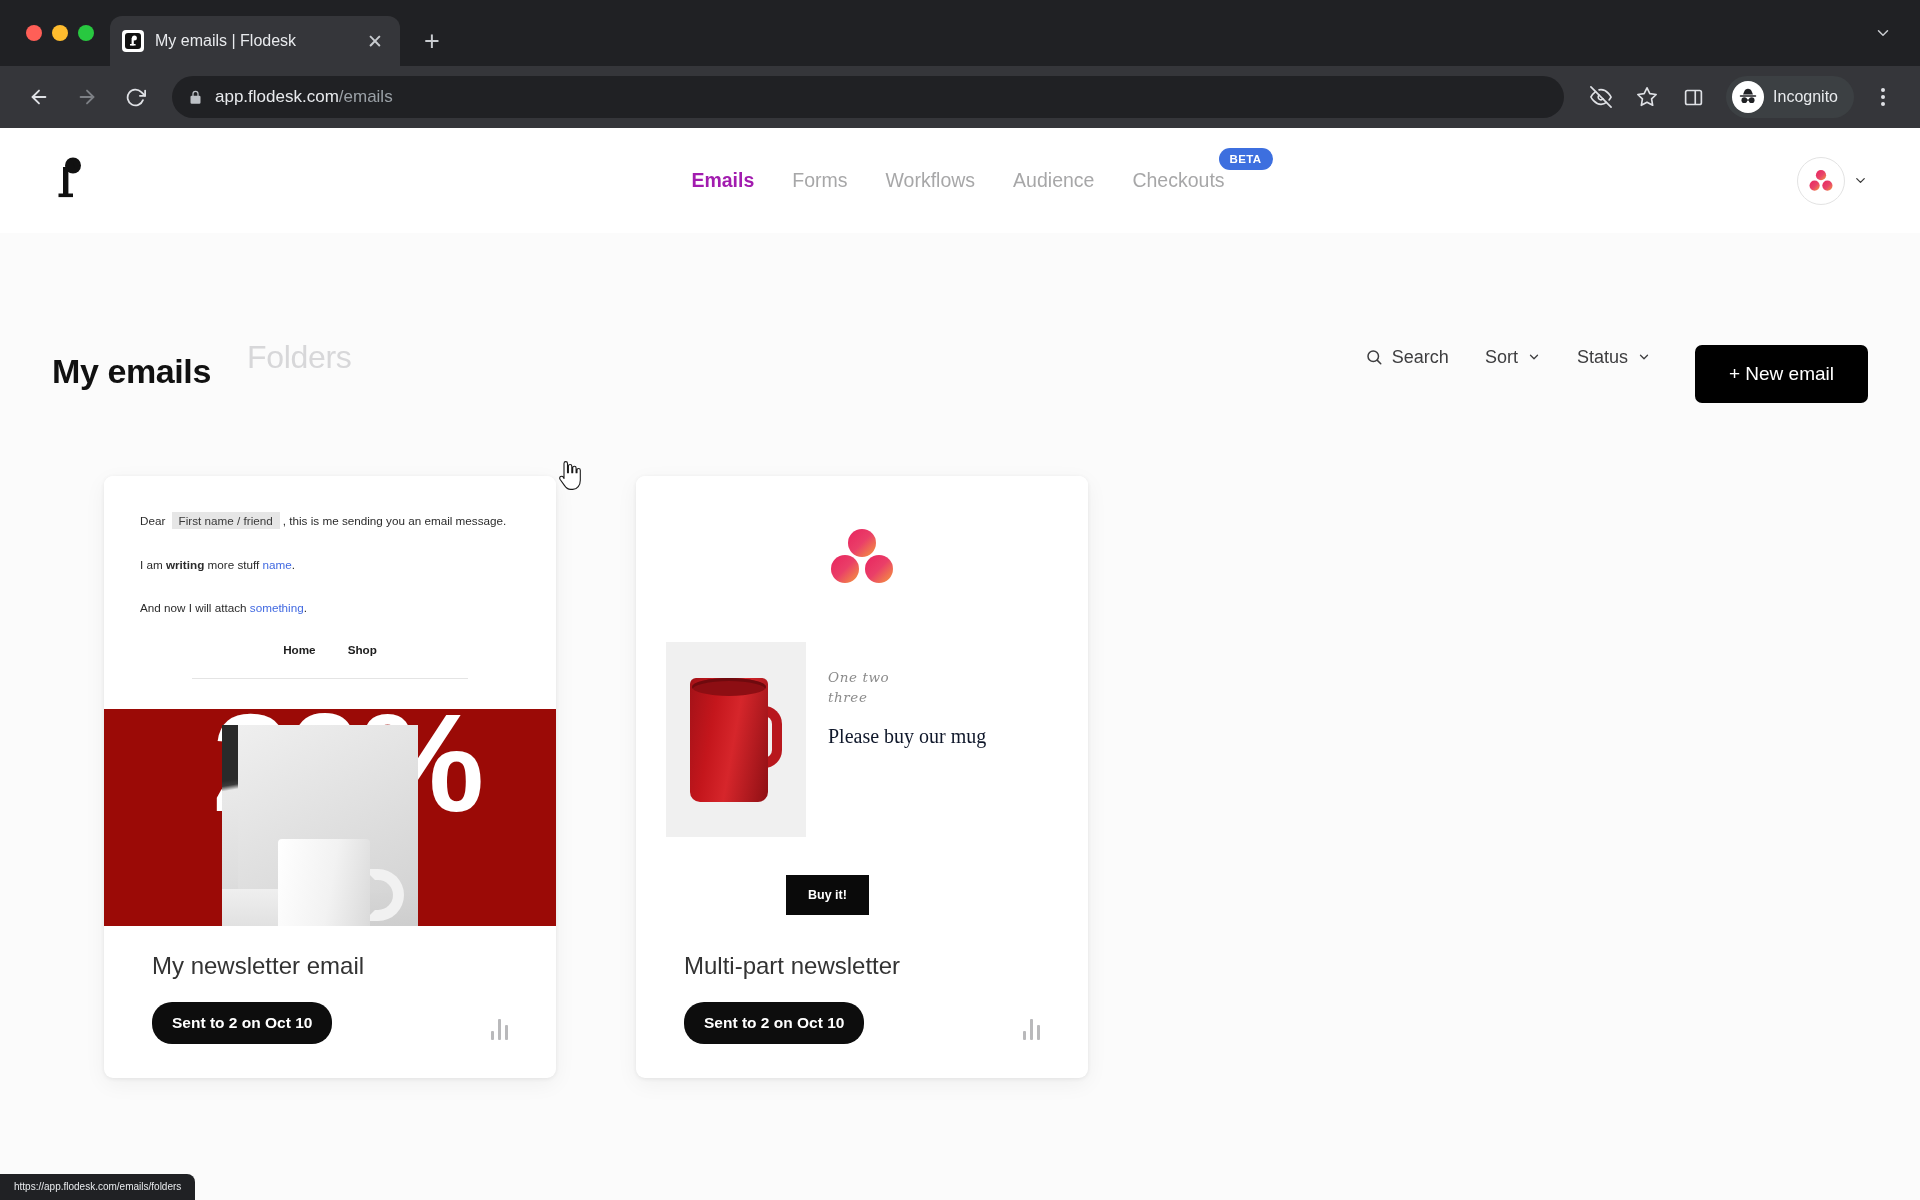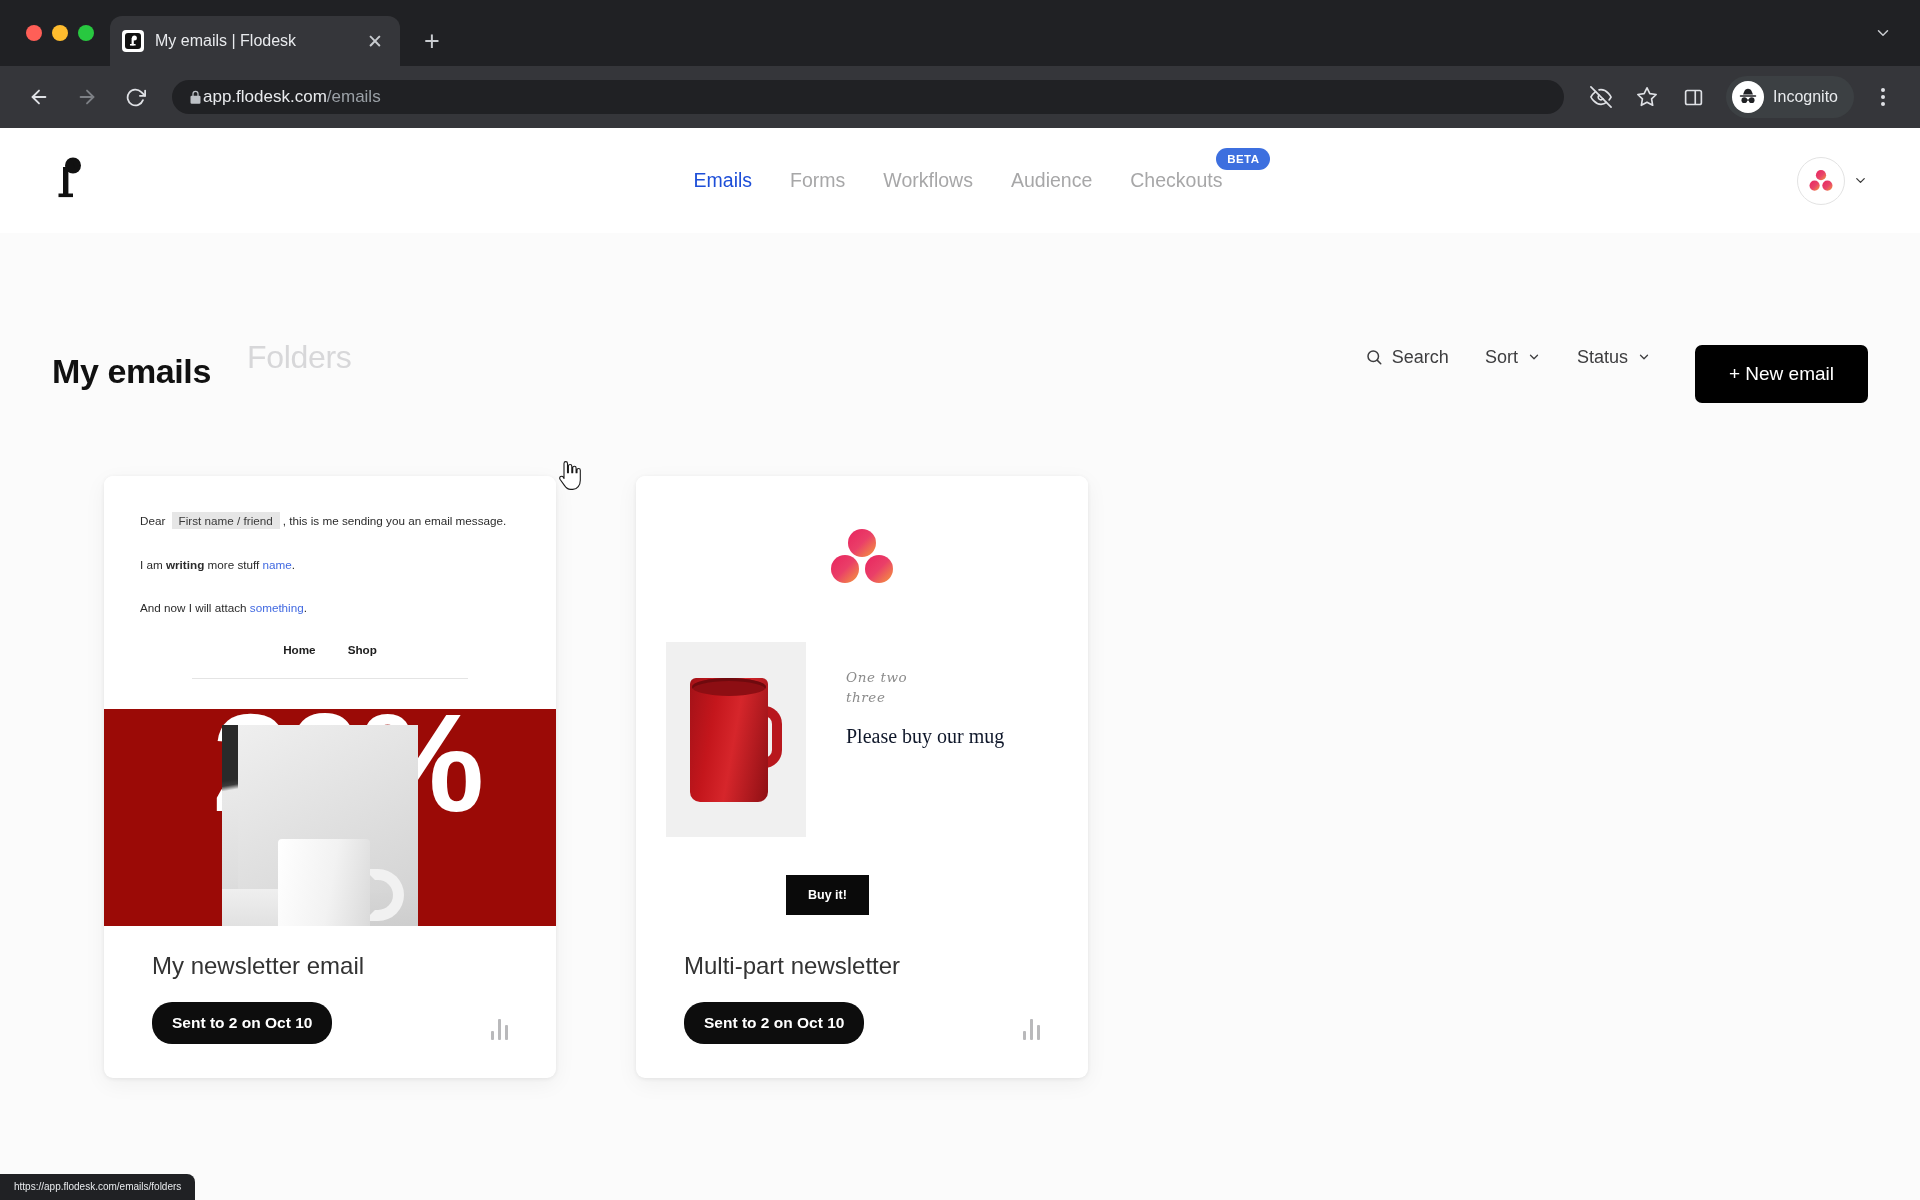--- a/index.html
+++ b/index.html
@@ -82,25 +82,25 @@
     background: #35363a;
     display: flex; align-items: center;
     padding: 0 18px; gap: 6px;
   }
   .tb-btn {
     width: 42px; height: 42px; flex: none;
     display: flex; align-items: center; justify-content: center;
     border-radius: 50%; color: #dfe1e5;
   }
   .omnibox {
-    flex: 1; height: 34px;
+    flex: 1; height: 42px;
     background: #202124;
     border-radius: 21px;
     display: flex; align-items: center;
-    padding: 0 16px; 
+    padding: 0 16px; gap: 12px;
     margin: 0 10px;
     min-width: 0;
   }
   .omni-lock { color:#bdc1c6; display:flex; flex:none; }
   .omni-url { font-size: 17px; color: #e8eaed; white-space: nowrap; }
   .omni-url .dim { color: #9aa0a6; }
   .omni-actions { display:flex; align-items:center; gap: 4px; flex:none; }
   .incognito-pill {
     height: 42px; border-radius: 21px;
     background: #3c4043;
@@ -138,21 +138,21 @@
   .nav-center {
     position: absolute; left: 0; right: 0;
     display: flex; justify-content: center; align-items: center;
     gap: 38px; pointer-events: none;
   }
   .nav-center > * { pointer-events: auto; }
   .nav-item {
     font-size: 19.5px; color: #a7a7a8; white-space: nowrap;
     position: relative;
   }
-  .nav-item.active { color: #1d4ed8; font-weight: normal; }
+  .nav-item.active { color: #a21caf; font-weight: bold; }
   .nav-item.with-badge { padding-right: 4px; }
   .beta-badge {
     position: absolute; top: -21px; right: -44px;
     background: #3d6fdf; color: #fff;
     font-size: 11.5px; font-weight: bold; letter-spacing: .4px;
     padding: 5px 11px; border-radius: 12px;
   }
   .nav-right {
     margin-left: auto; display: flex; align-items: center; gap: 8px; flex:none;
     z-index: 2;
@@ -266,21 +266,21 @@
     border-radius: 0 26px 26px 0;
   }
   .p1-photo .desk {
     position:absolute; left:0; bottom:0; width: 70px; height: 58px;
     background: linear-gradient(180deg,#efefef,#d9d9d9);
   }
 
   
   .p2 { padding: 52px 0 0 0; height: 100%; }
   .p2-logo { display:flex; justify-content:center; margin-bottom: 58px; }
-  .p2-body { display: flex; padding: 0 30px; gap: 40px; }
+  .p2-body { display: flex; padding: 0 30px; gap: 22px; }
   .p2-imgwrap {
     width: 140px; height: 195px; background: #f0f0f0;
     display:flex; align-items:center; justify-content:center; flex:none;
     position: relative;
   }
   .redmug {
     width: 92px; height: 124px; position: relative;
   }
   .redmug .body {
     position:absolute; left:0; top:0; width: 78px; height: 124px;

